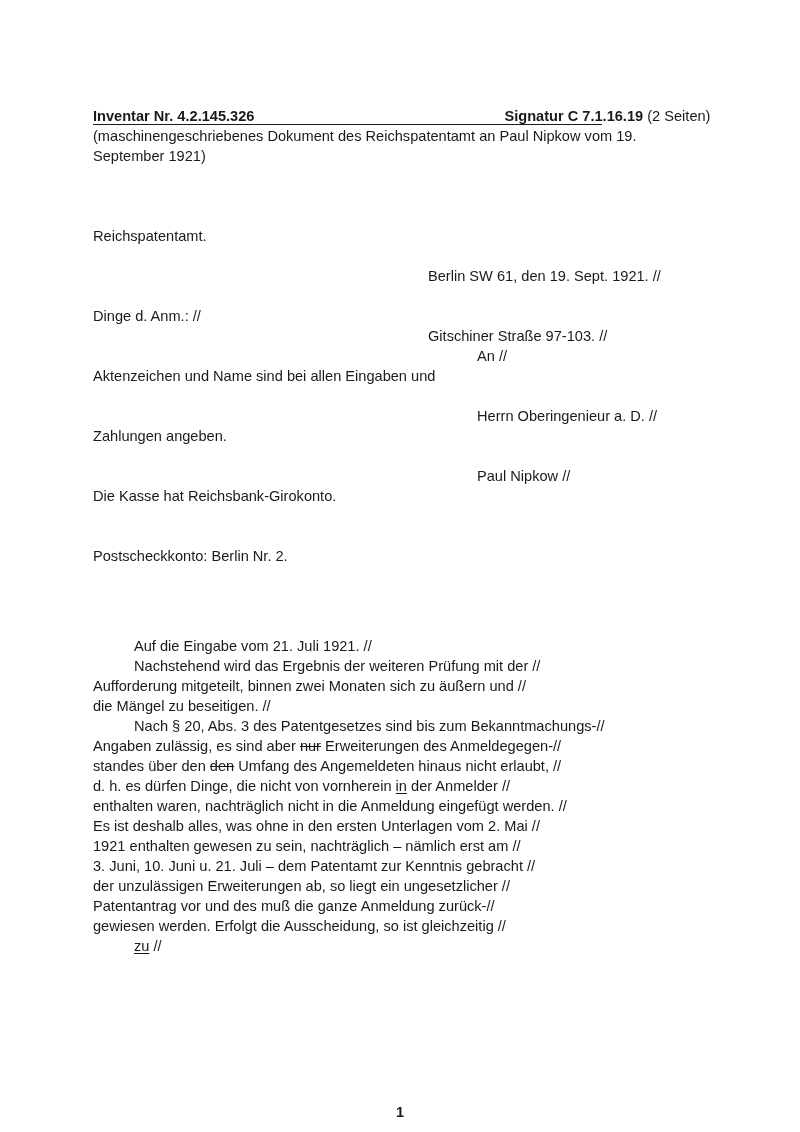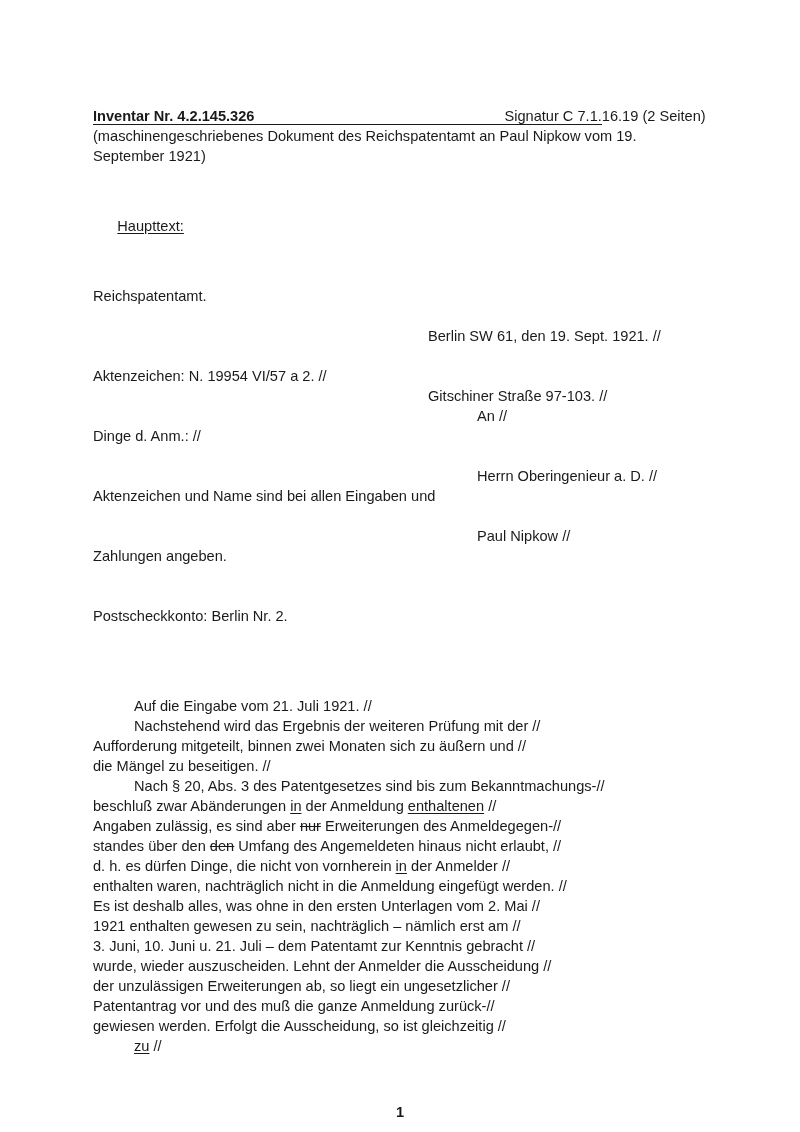--- a/index.html
+++ b/index.html
@@ -58,21 +58,21 @@
   .header-left {
     font-weight: bold;
     white-space: pre;
   }
   .header-fill {
     flex: 0 0 auto;
     width: 250px;
     align-self: stretch;
   }
   .header-right {
-    font-weight: normal;
+    font-weight: bold;
     white-space: pre;
   }
   .header-tail {
     font-weight: normal;
     white-space: pre;
   }
   .header-underline {
     position: absolute;
     left: 0;
     bottom: 1px;
@@ -126,44 +126,41 @@
       <span class="header-right">Signatur C 7.1.16.19</span>
       <span class="header-tail"> (2 Seiten)</span>
     </div>
 
     <div class="line">(maschinengeschriebenes Dokument des Reichspatentamt an Paul Nipkow vom 19.</div>
     <div class="line">September 1921)</div>
 
     <div class="blank"></div>
     <div class="blank-half"></div>
 
-    <div class="line">
-      <span class="u">Haupttext:</span>
-    </div>
 
     <div class="blank"></div>
     <div class="blank-half"></div>
 
     <div class="cols">
       <div class="col-left line">Reichspatentamt.</div>
       <div class="col-right date">
         <div class="line">Berlin SW 61, den 19. Sept. 1921. //</div>
         <div class="line">Gitschiner Straße 97-103. //</div>
       </div>
     </div>
 
     <div class="blank"></div>
 
     <div class="cols">
 
       <div class="col-left">
-        <div class="line">Aktenzeichen: N. 19954 VI/57 a 2. //</div>
         <div class="line">Dinge d. Anm.: //</div>
         <div class="line">Aktenzeichen und Name sind bei allen Eingaben und</div>
         <div class="line">Zahlungen angeben.</div>
+        <div class="line">Die Kasse hat Reichsbank-Girokonto.</div>
         <div class="line">Postscheckkonto: Berlin Nr. 2.</div>
       </div>
 
       <div class="col-right recip" style="top:40px;">
         <div class="line">An //</div>
         <div class="line">Herrn Oberingenieur a. D. //</div>
         <div class="line">Paul Nipkow //</div>
       </div>
     </div>
 
@@ -171,33 +168,31 @@
     <div class="blank-half"></div>
 
     <div>
 
       <div class="line indent">Auf die Eingabe vom 21. Juli 1921. //</div>
       <div class="line indent">Nachstehend wird das Ergebnis der weiteren Prüfung mit der //</div>
       <div class="line">Aufforderung mitgeteilt, binnen zwei Monaten sich zu äußern und //</div>
       <div class="line">die Mängel zu beseitigen. //</div>
       <div class="line indent">Nach § 20, Abs. 3 des Patentgesetzes sind bis zum Bekanntmachungs-//</div>
 
-      <div class="line"><span>beschluß zwar Abänderungen </span><span class="u">in</span><span> der Anmeldung </span><span class="u">enthaltenen</span><span> //</span></div>
 
       <div class="line"><span>Angaben zulässig, es sind aber </span><span class="s">nur</span><span> Erweiterungen des Anmeldegegen-//</span></div>
 
       <div class="line"><span>standes über den </span><span class="s">den</span><span> Umfang des Angemeldeten hinaus nicht erlaubt, //</span></div>
 
       <div class="line"><span>d. h. es dürfen Dinge, die nicht von vornherein </span><span class="u">in</span><span> der Anmelder //</span></div>
 
       <div class="line">enthalten waren, nachträglich nicht in die Anmeldung eingefügt werden. //</div>
       <div class="line">Es ist deshalb alles, was ohne in den ersten Unterlagen vom 2. Mai //</div>
       <div class="line">1921 enthalten gewesen zu sein, nachträglich – nämlich erst am //</div>
       <div class="line">3. Juni, 10. Juni u. 21. Juli – dem Patentamt zur Kenntnis gebracht //</div>
-      <div class="line">wurde, wieder auszuscheiden. Lehnt der Anmelder die Ausscheidung //</div>
       <div class="line">der unzulässigen Erweiterungen ab, so liegt ein ungesetzlicher //</div>
       <div class="line">Patentantrag vor und des muß die ganze Anmeldung zurück-//</div>
       <div class="line">gewiesen werden. Erfolgt die Ausscheidung, so ist gleichzeitig //</div>
 
       <div class="line indent-zu"><span class="u">zu</span><span> //</span></div>
     </div>
 
     <div class="blank"></div>
     <div class="blank"></div>
 

